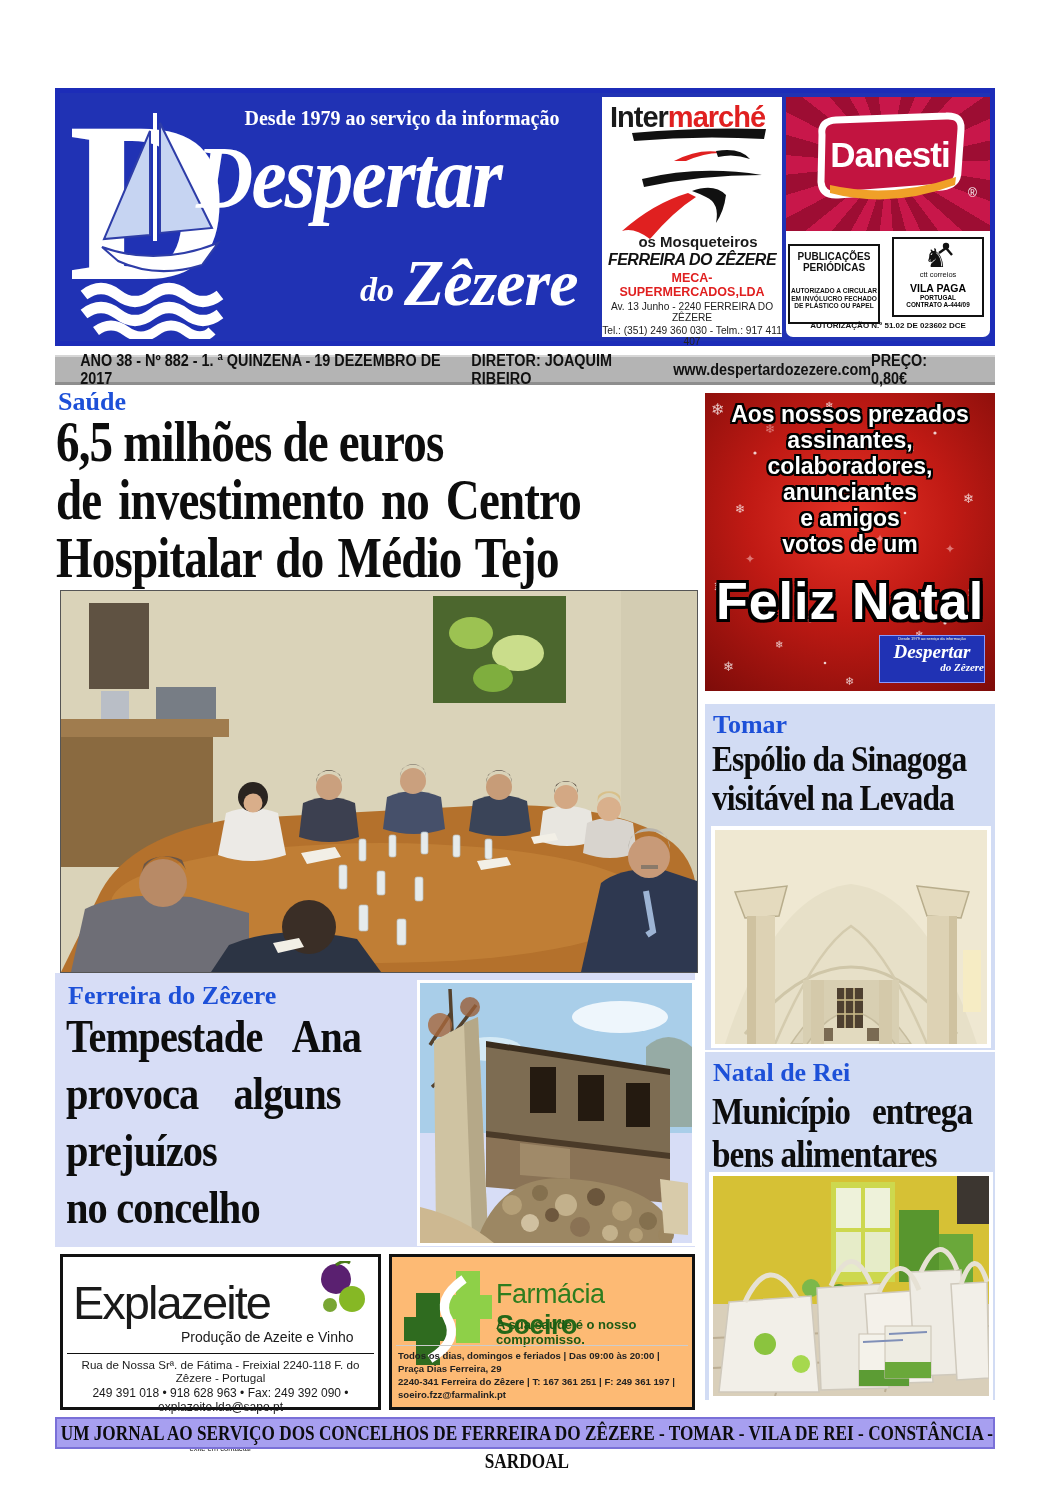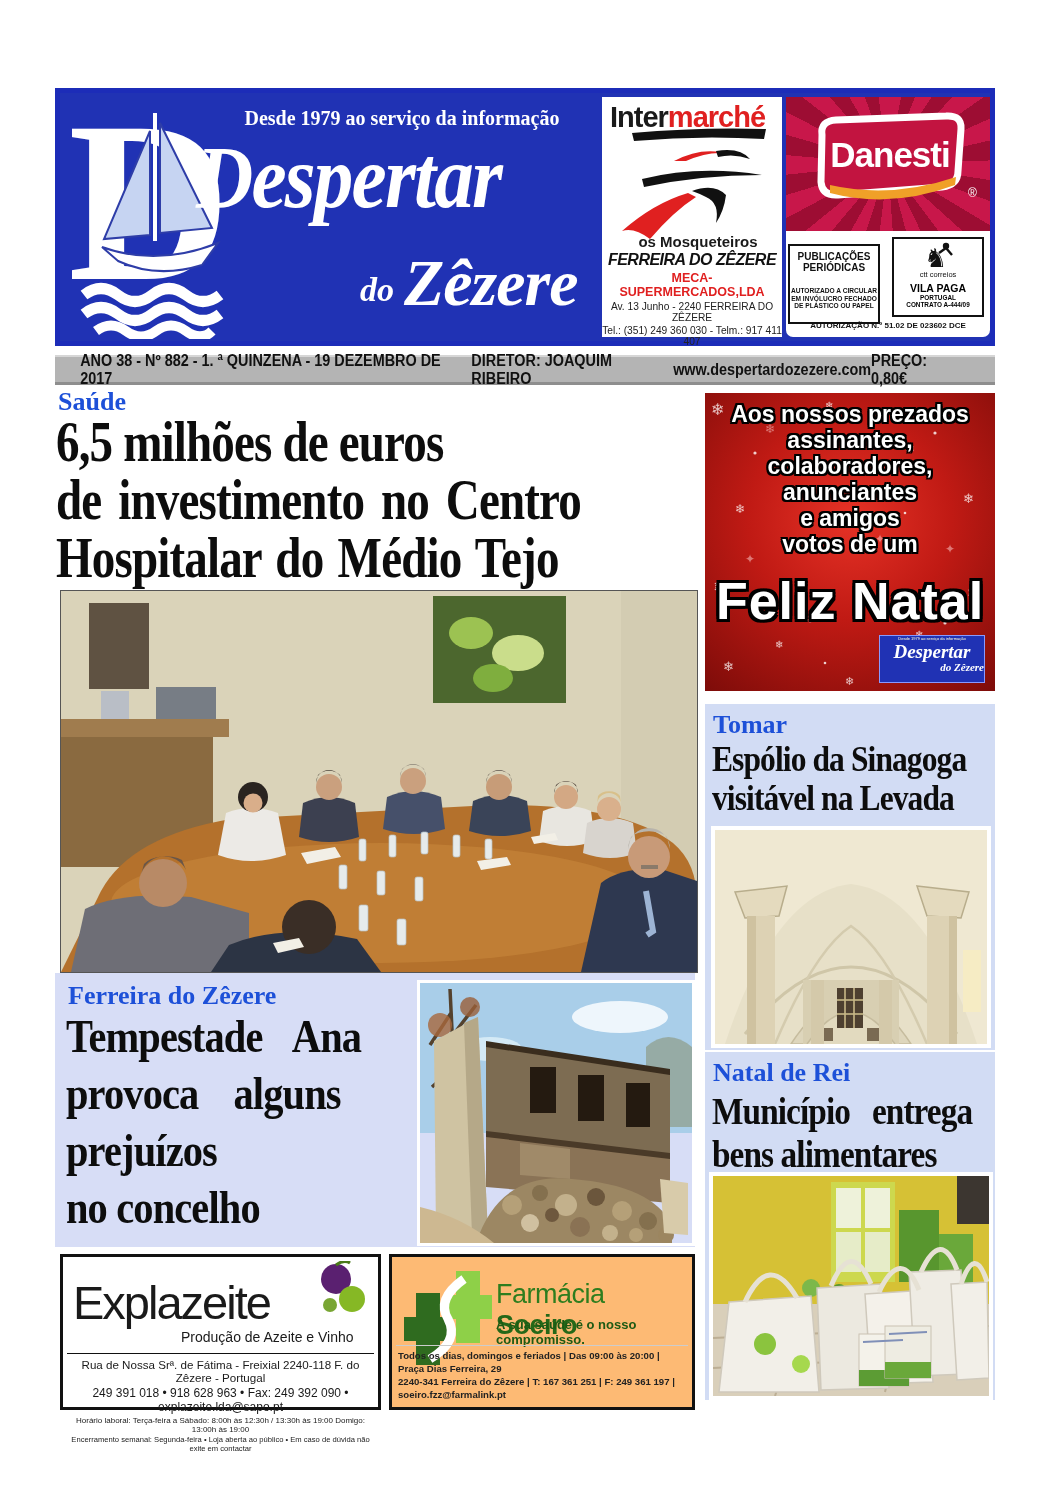--- a/index.html
+++ b/index.html
@@ -484,14 +484,17 @@
       <span>Farmácia</span>
       <b>Soeiro</b>
     </div>
     <div id="farm-tagline">A sua saúde é o nosso compromisso.</div>
     <div id="farm-info">
       <div>Todos os dias, domingos e feriados | Das 09:00 às 20:00 | Praça Dias Ferreira, 29</div>
       <div>2240-341 Ferreira do Zêzere | T: 167 361 251 | F: 249 361 197 | soeiro.fzz@farmalink.pt</div>
     </div>
   </div>
 
+  <div id="footerbar" class="abs">
+    <div id="footer-text">UM JORNAL AO SERVIÇO DOS CONCELHOS DE FERREIRA DO ZÊZERE  -  TOMAR  -  VILA DE REI  -  CONSTÂNCIA  -  SARDOAL</div>
+  </div>
 
 </div>
 
 </body></html>

